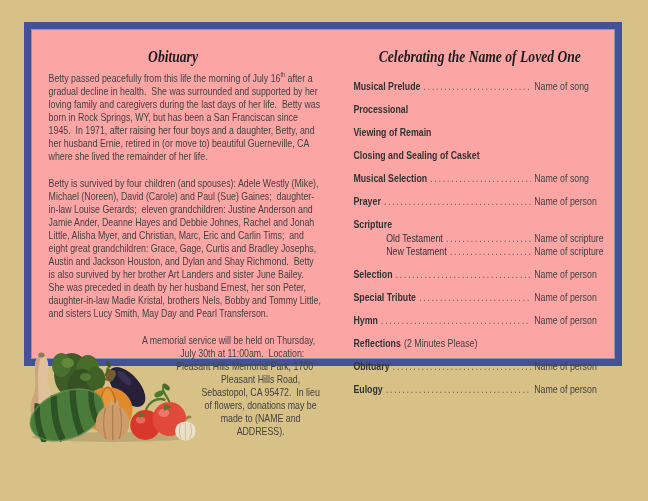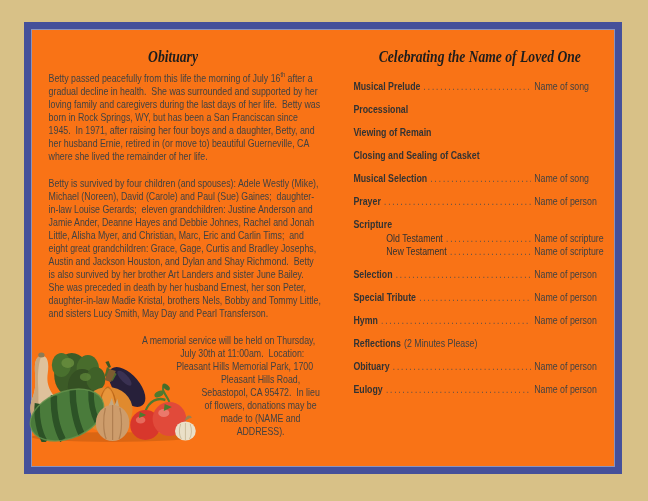--- a/index.html
+++ b/index.html
@@ -1,18 +1,18 @@
 <!DOCTYPE html>
 <html><head>
 <meta charset="utf-8">
 <style>
   html,body{margin:0;padding:0;width:648px;height:501px;overflow:hidden;
     background:#d8c187;font-family:"Liberation Sans",sans-serif;}
-  .page{position:absolute;left:24px;top:22px;width:598px;height:452px;
-    box-sizing:border-box;background:#f97316;border:7px solid #45509a;
+  .page{position:absolute;left:24px;top:22px;width:598px;height:344px;
+    box-sizing:border-box;background:#fca5a5;border:7px solid #45509a;
     box-shadow:inset 0 0 0 1px #8b93bd;}
   
   .content{position:absolute;left:0;top:0;width:730px;height:438px;
     transform:scaleX(0.8);transform-origin:0 0;}
   .col-left{position:absolute;left:22px;top:8px;width:341px;}
   .col-right{position:absolute;left:403px;top:8px;width:316px;}
   .title{font-family:"Liberation Serif",serif;font-style:italic;font-weight:bold;
     font-size:17px;line-height:22px;color:#1d1d1d;text-align:center;margin:9px 0 0;}
   .col-left .title{margin-right:30px;}
   .obit-text p{font-size:11px;line-height:13px;color:#424242;

